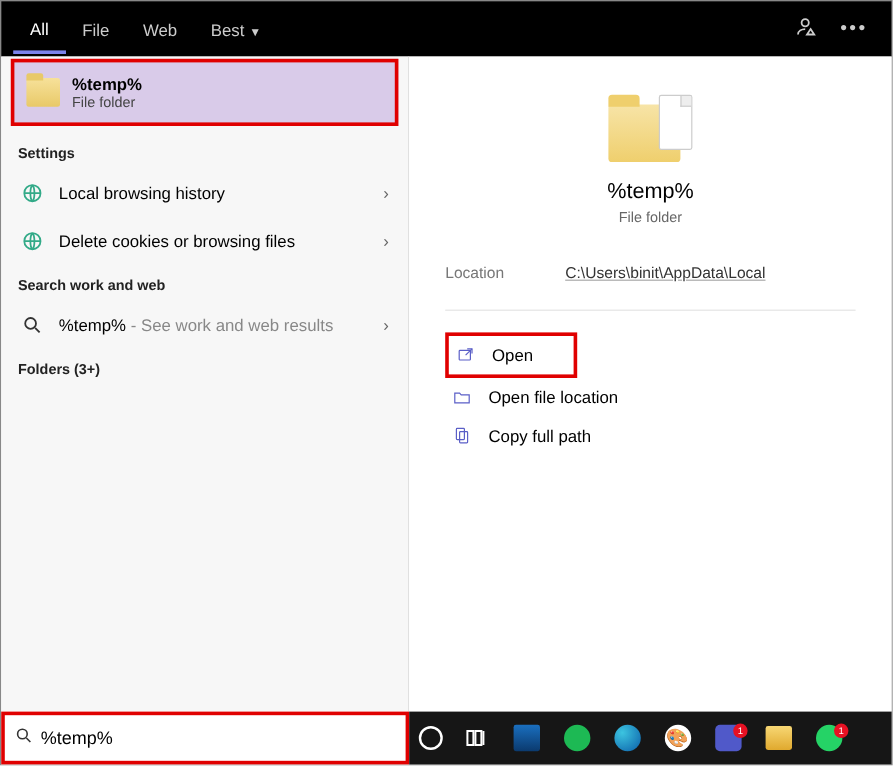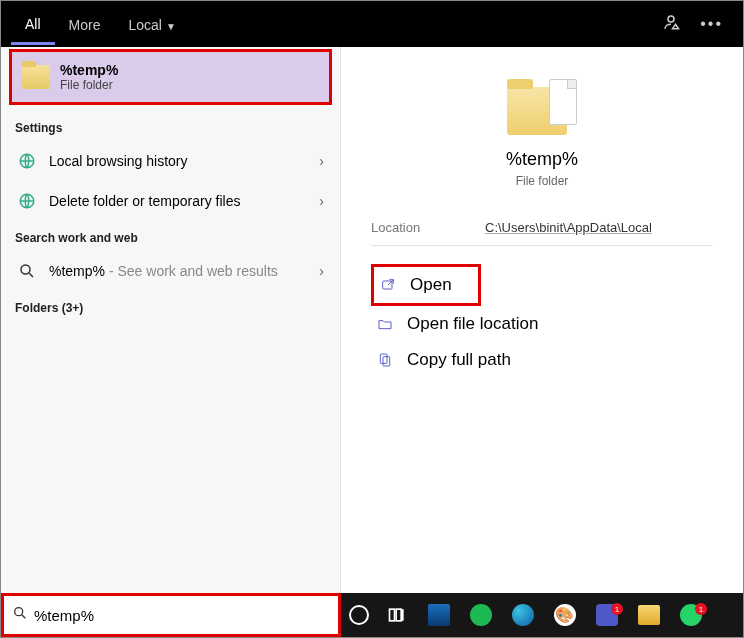--- a/index.html
+++ b/index.html
@@ -41,26 +41,26 @@
 
 .preview-icon { width: 70px; height: 58px; margin: 10px auto 14px; position: relative; }
 .preview-folder { width: 60px; height: 48px; background: linear-gradient(#f7e4a7,#efcf6d); border-radius: 3px; position: absolute; left: 0; top: 10px; }
 .preview-folder::before { content:''; position:absolute; top:-8px; left:0; width:26px; height:10px; background:#efcf6d; border-radius:3px 3px 0 0; }
 .preview-sheet { position: absolute; right: 0; top: 2px; width: 28px; height: 46px; background: #fff; border: 1px solid #ccc; border-radius: 2px; }
 .preview-sheet::after { content:''; position:absolute; right:0; top:0; width:8px; height:8px; background:#eee; border-left:1px solid #ccc; border-bottom:1px solid #ccc; }
 
 .preview-title { text-align: center; font-size: 18px; font-weight: 500; }
 .preview-sub { text-align: center; font-size: 12px; color: #666; margin-top: 4px; margin-bottom: 26px; }
 
-.meta-row { display: flex; gap: 44px; font-size: 13px; padding: 6px 0 10px; border-bottom: 1px solid #e4e4e4; }
+.meta-row { display: flex; gap: 30px; font-size: 13px; padding: 6px 0 23px; border-bottom: 1px solid #e4e4e4; }
 .meta-label { color: #777; min-width: 70px; }
 .meta-val { color: #333; text-decoration: underline; text-decoration-color: #aaa; }
 
 .actions { margin-top: 18px; }
-.action { display: flex; align-items: center; gap: 14px; padding: 8px 6px; font-size: 17px; cursor: pointer; }
+.action { display: flex; align-items: center; gap: 14px; padding: 8px 6px; font-size: 14px; cursor: pointer; }
 .action.red { border: 3px solid #e00000; width: 110px; }
 .act-icon { width: 16px; height: 16px; display: inline-flex; align-items: center; justify-content: center; color: #5b5fc7; }
 .act-icon svg { width: 16px; height: 16px; stroke: #5b5fc7; fill: none; stroke-width: 1.5; }
 
 
 .bottom { height: 44px; display: flex; align-items: stretch; }
 .searchbox { flex: 0 0 340px; border: 3px solid #e00000; background: #fff; display: flex; align-items: center; padding: 0 8px; gap: 6px; }
 .searchbox input { border: none; outline: none; font-size: 15px; flex: 1; }
 .search-icon { font-size: 16px; }
 
@@ -79,23 +79,24 @@
 .app-files { background: linear-gradient(#f7d774,#e0a92e); width:22px; height:20px; border-radius:2px; }
 .app-wa { background: #25d366; width:22px; height:22px; border-radius:50%; }
 </style>
 </head>
 <body>
 
 <div class="window">
 
   <div class="topbar">
     <div class="tab active">All</div>
-    <div class="tab">More</div>
+    <div class="tab">File</div>
+    <div class="tab">Web</div>
     <div class="tab">
-      <span>Local</span><span class="more-chev">▼</span>
+      <span>Best</span><span class="more-chev">▼</span>
     </div>
     <div class="topbar-right">
       <span class="icon">
         <svg width="18" height="18" viewBox="0 0 24 24" fill="none" stroke="#ccc" stroke-width="2">
             <circle cx="12" cy="8" r="4"></circle>
             <path d="M4 21c0-4 4-6 8-6"></path>
             <path d="M18 15l4 6h-8z"></path>
           </svg>
       </span>
       <span class="icon ellipsis">•••</span>
@@ -123,21 +124,21 @@
         <span>Local browsing history</span>
         <span class="chev">›</span>
       </div>
       <div class="setting-row">
         <span class="set-icon">
           <svg viewBox="0 0 24 24" fill="none" stroke="#3a8" stroke-width="2">
               <circle cx="12" cy="12" r="9"></circle>
               <path d="M3 12h18M12 3c3 3 3 15 0 18M12 3c-3 3-3 15 0 18"></path>
             </svg>
         </span>
-        <span>Delete folder or temporary files</span>
+        <span>Delete cookies or browsing files</span>
         <span class="chev">›</span>
       </div>
 
       <div class="section-label">Search work and web</div>
       <div class="web-row">
         <span class="set-icon">
           <svg viewBox="0 0 24 24" fill="none" stroke="#333" stroke-width="2">
               <circle cx="10" cy="10" r="6"></circle>
               <path d="M20 20l-5-5"></path>
             </svg>

